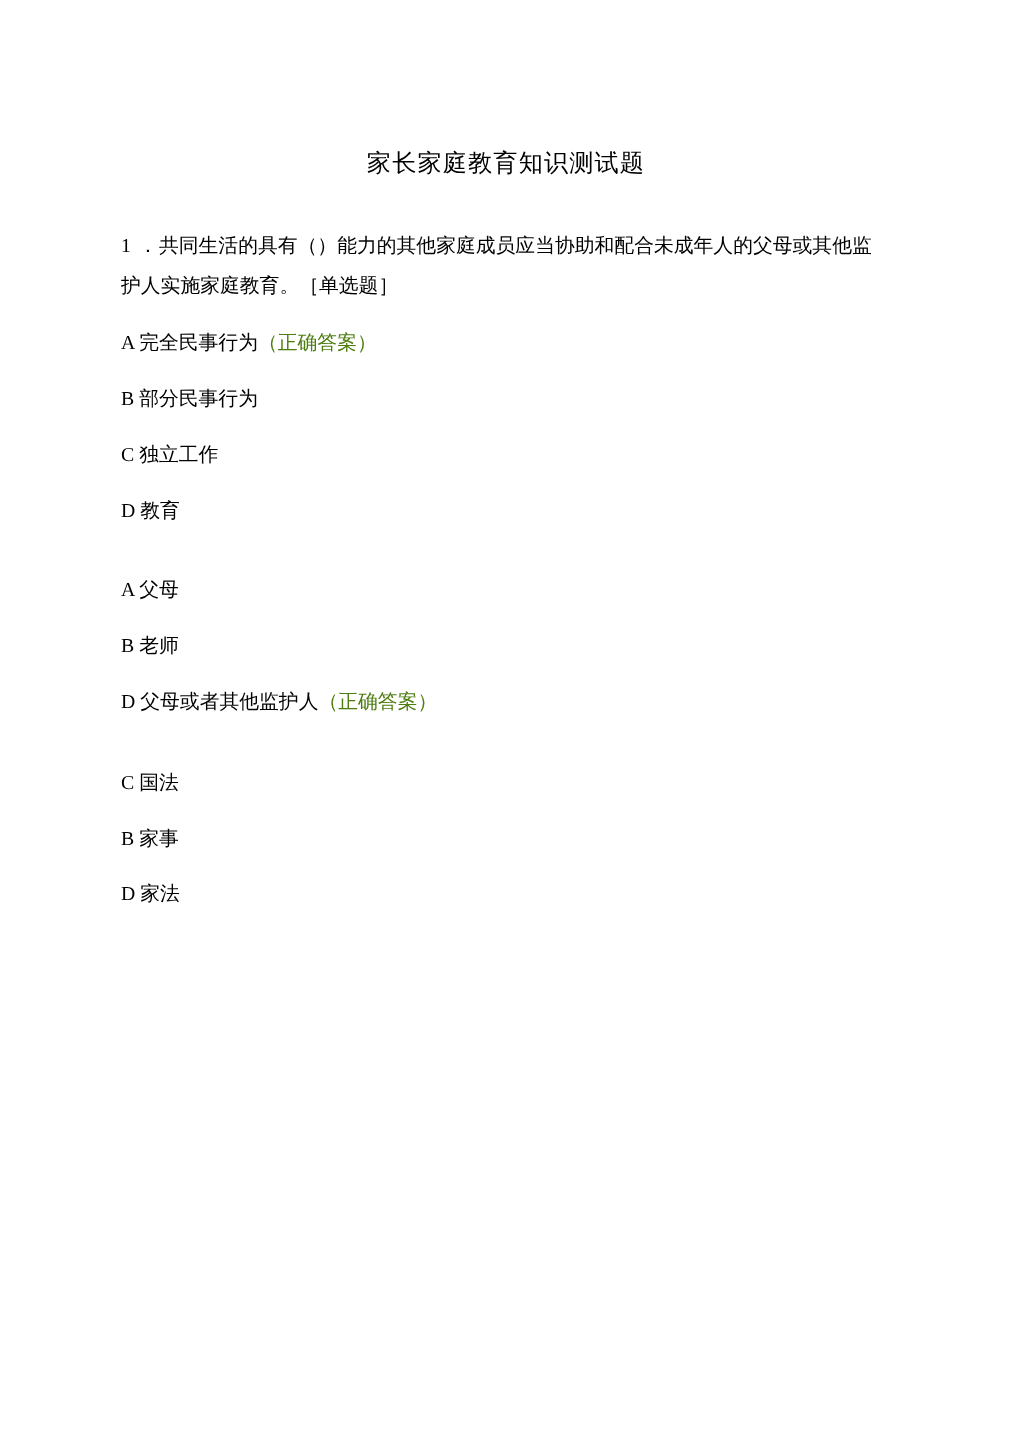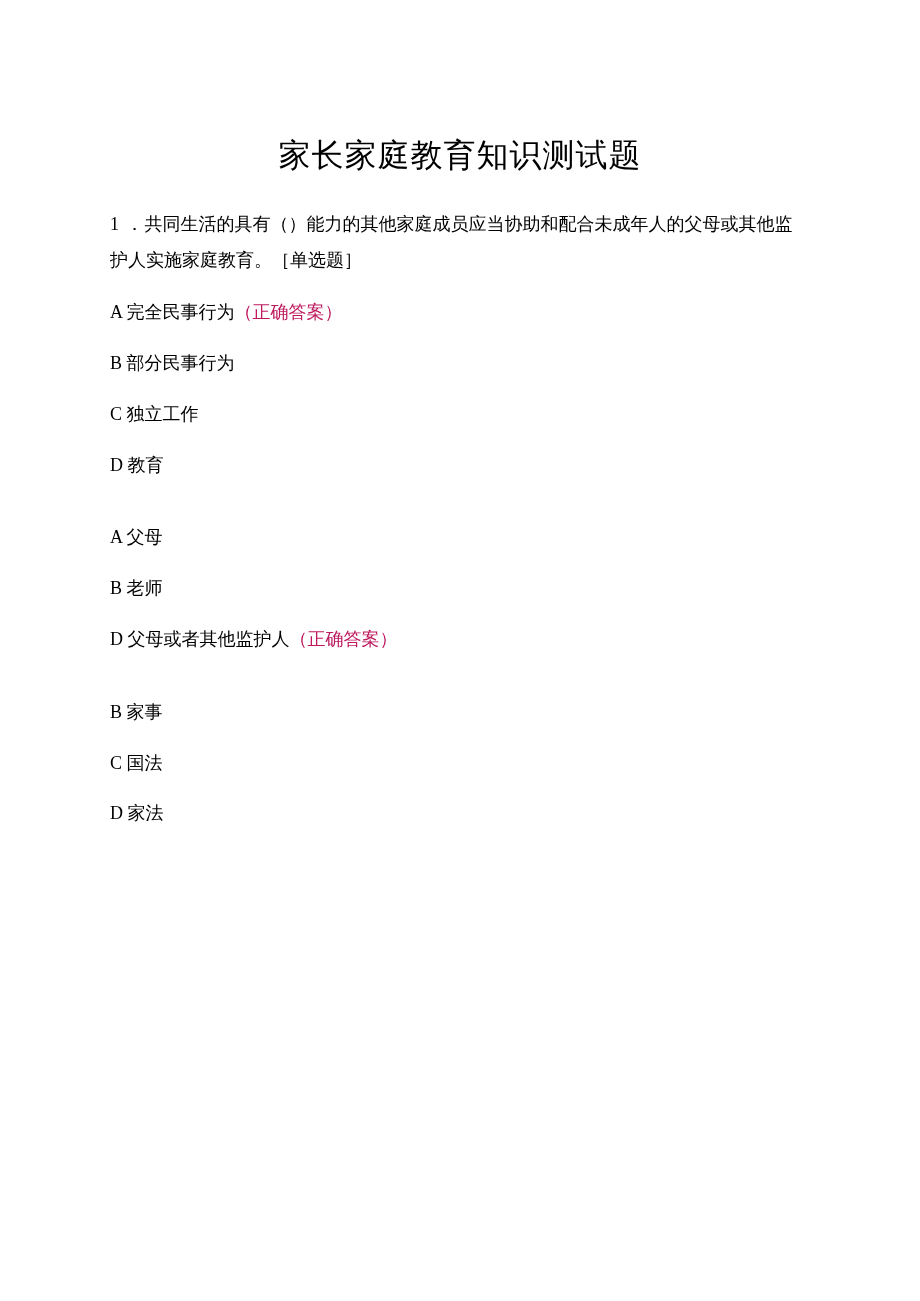--- a/index.html
+++ b/index.html
@@ -11,42 +11,42 @@
       font-family: "SimSun", "宋体", serif;
       background: #ffffff;
       width: 920px;
       padding: 130px 110px 100px 110px;
       color: #000000;
       font-size: 18px;
       line-height: 1.6;
     }
     .title {
       text-align: center;
-      font-size: 32px;
+      font-size: 22px;
       font-weight: normal;
-      margin-bottom: 25px;
+      margin-bottom: 40px;
       letter-spacing: 1px;
     }
     .question-block {
       margin-bottom: 44px;
     }
     .question-text {
       margin-bottom: 20px;
       line-height: 2;
     }
     .option {
       margin-bottom: 22px;
       line-height: 1.6;
     }
     .option:last-child {
       margin-bottom: 0;
       margin-top: 20px;
     }
     .correct-answer {
-      color: #be185d;
+      color: #4d7c0f;
     }
     .question-number {
       letter-spacing: 1px;
     }
   </style>
 </head>
 <body>
 
 <h1 class="title">家长家庭教育知识测试题</h1>
 
@@ -57,17 +57,17 @@
       <div class="option"><span>B 部分民事行为</span></div>
       <div class="option"><span>C 独立工作</span></div>
       <div class="option"><span>D 教育</span></div>
     </div>
     <div class="question-block">
       <div class="option"><span>A 父母</span></div>
       <div class="option"><span>B 老师</span></div>
       <div class="option"><span>D 父母或者其他监护人</span><span class="correct-answer">（正确答案）</span></div>
     </div>
     <div class="question-block">
+      <div class="option"><span>C 国法</span></div>
       <div class="option"><span>B 家事</span></div>
-      <div class="option"><span>C 国法</span></div>
       <div class="option"><span>D 家法</span></div>
     </div>
   </div>
 
 </body></html>

